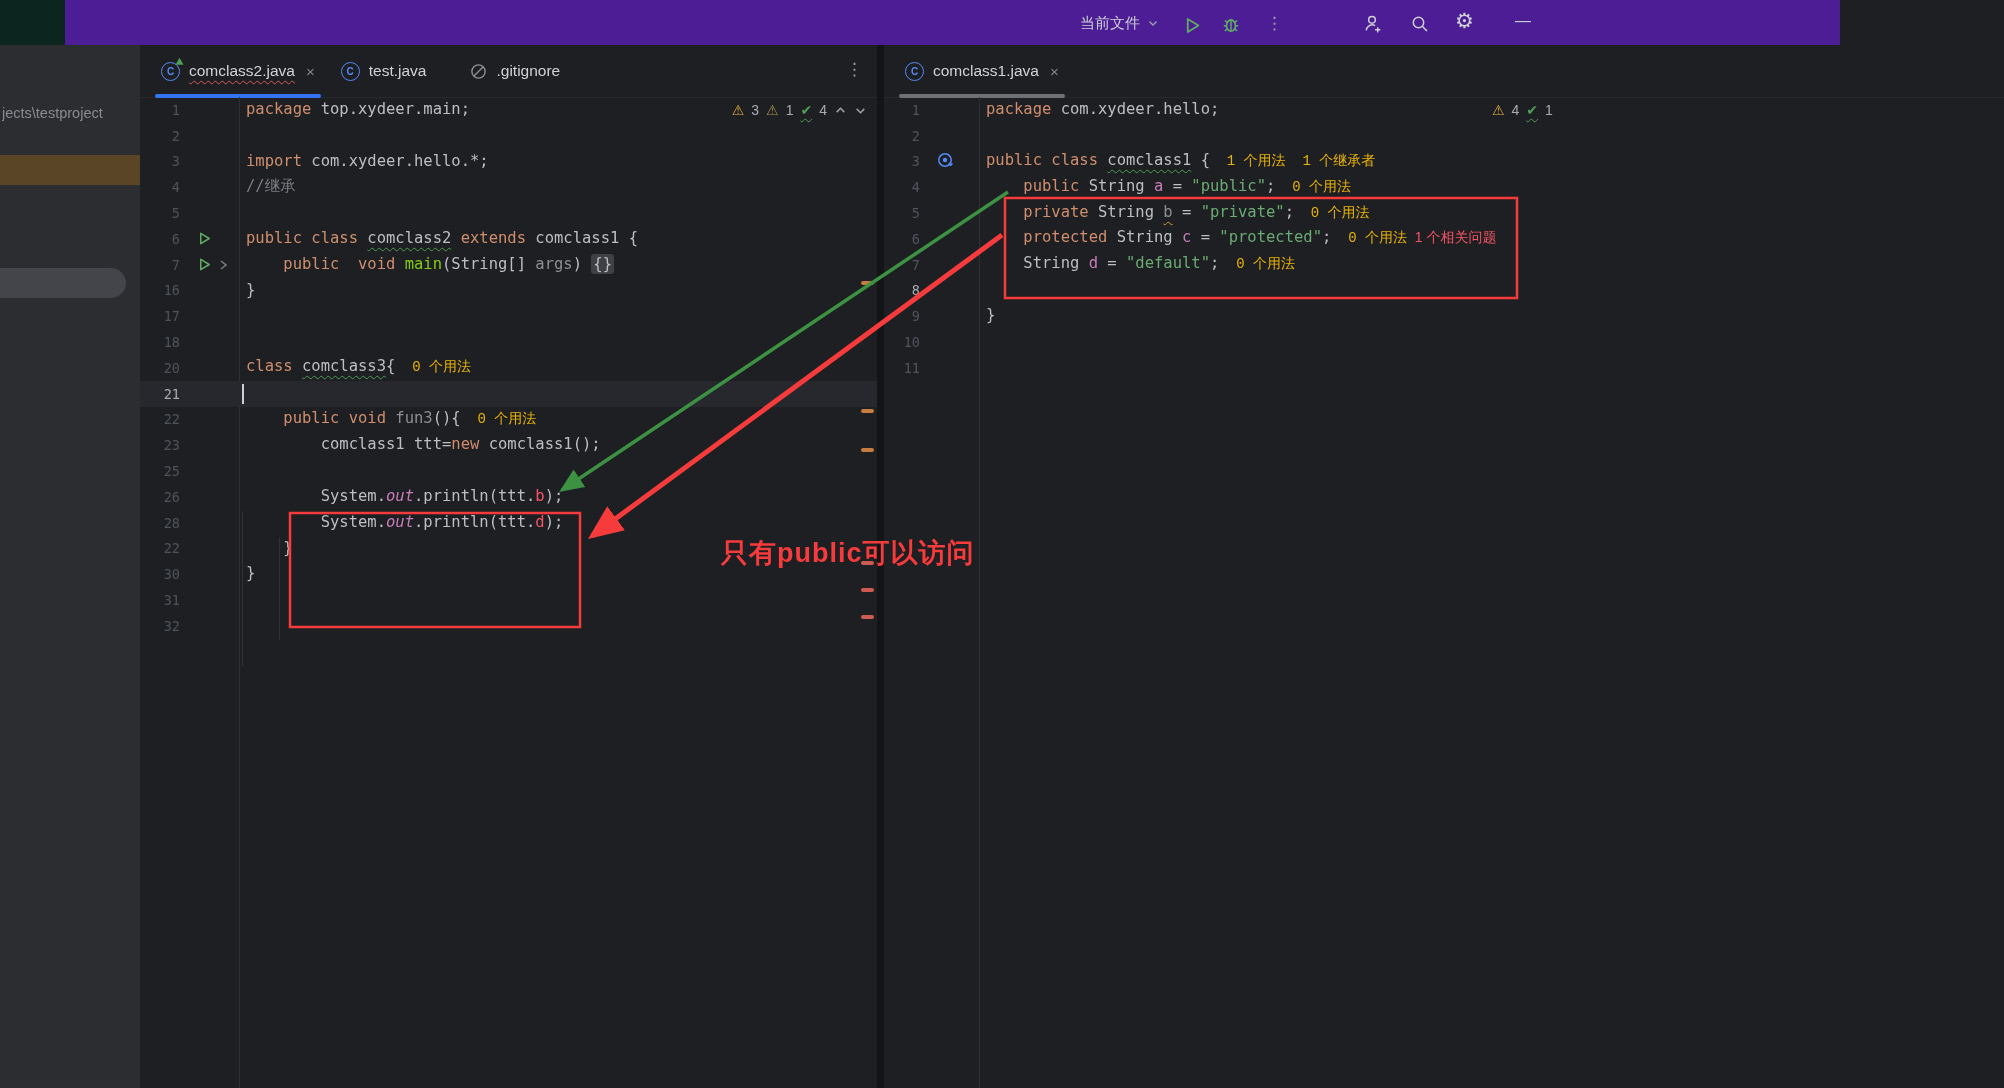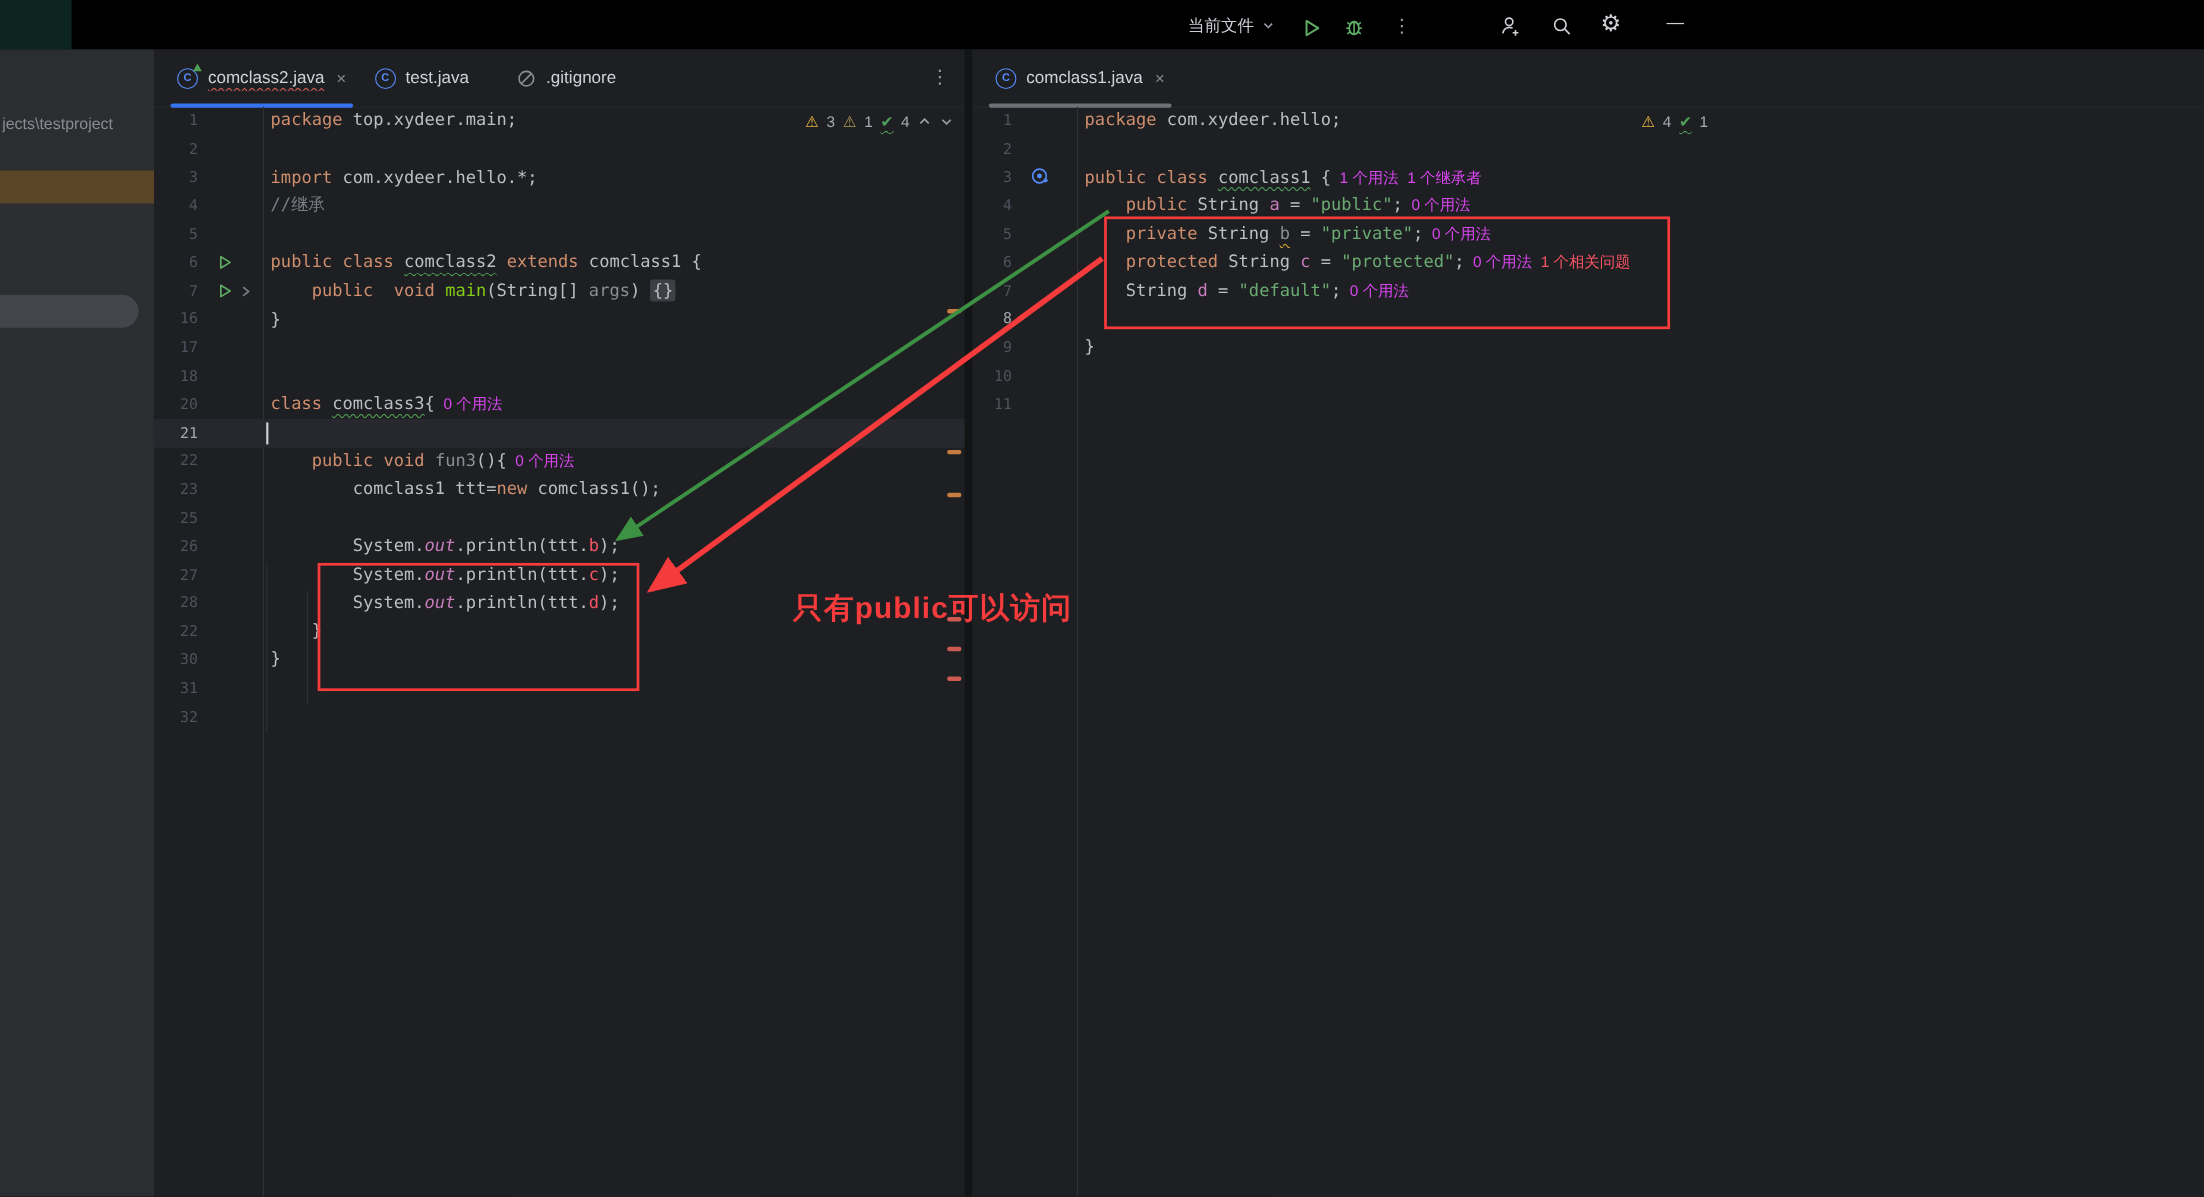--- a/index.html
+++ b/index.html
@@ -1,19 +1,19 @@
 <!DOCTYPE html>
 <html><head>
 <meta charset="utf-8">
 <style>
   html,body{margin:0;padding:0;background:#101113;}
   #canvas{position:relative;width:2004px;height:1088px;background:#1E1F22;overflow:hidden;
           font-family:"Liberation Sans",sans-serif;color:#BCBEC4;}
   
-  .topbar{position:absolute;left:0;top:0;width:2004px;height:45px;background:#000000;}
+  .topbar{position:absolute;left:0;top:0;width:1840px;height:45px;background:#4c1d95;}
   .corner-teal{position:absolute;left:0;top:0;width:65px;height:45px;background:#0C261F;}
   .tb-item{position:absolute;display:flex;align-items:center;gap:7px;color:#CED0D6;font-size:15px;height:24px;}
   .tb-kebab{font-size:17px;color:#9DA0A6;letter-spacing:0;}
   .tb-min{font-size:16px;color:#CED0D6;}
   
   .leftstrip{position:absolute;left:0;top:45px;width:140px;height:1043px;background:#2B2D30;}
   .strip-path{position:absolute;left:2px;top:60px;width:136px;color:#898C92;font-size:14.5px;white-space:nowrap;overflow:hidden;}
   .strip-hl-orange{position:absolute;left:0;top:110px;width:140px;height:30px;background:#5B4527;}
   .strip-hl-sel{position:absolute;left:0;top:223px;width:126px;height:30px;background:#43454A;border-radius:0 15px 15px 0;}
   
@@ -49,21 +49,21 @@
   .gico{flex:none;width:58px;display:flex;align-items:center;gap:5px;padding-left:13px;box-sizing:border-box;}
   .gic{display:flex;align-items:center;}
   pre.code{margin:0;padding:0 0 0 4px;font-family:"DejaVu Sans Mono",monospace;font-size:15.5px;white-space:pre;line-height:25.8px;}
   .cursor{position:absolute;left:102px;top:3px;width:2px;height:20px;background:#CED0D6;}
   .gutter-sep{position:absolute;top:52px;bottom:0;width:1px;background:#2E3134;}
   .indent-guide{position:absolute;width:1px;background:#2E3135;}
   
   .sg-kw{color:#CF8E6D}.sg-pl{color:#BCBEC4}.sg-cm{color:#7A7E85}.sg-str{color:#6AAB73}
   .sg-fld{color:#C77DBB}.sg-out{color:#C77DBB;font-style:italic}.sg-err{color:#F75464}
   .sg-mth{color:#84cc16}.sg-gray{color:#8C8E94}.sg-arg{color:#8C8E94}
-  .sg-inlay{color:#d946ef;font-family:Liberation Sans, sans-serif;font-size:14px}
+  .sg-inlay{color:#eab308;font-family:Liberation Mono, monospace;font-size:14px}
   .sg-inlayerr{color:#F75464;font-family:"Liberation Sans",sans-serif;font-size:14px}
   .sg-ulg{text-decoration:underline wavy #4E9A56 1px;text-underline-offset:4px}
   .sg-uly{text-decoration:underline wavy #C7A136 1px;text-underline-offset:4px}
   .sg-foldbox{background:#3E4045;border-radius:3px;padding:1px 2px;color:#BCBEC4}
   
   .stripe{position:absolute;width:13px;height:4px;border-radius:2px;}
   .stripe.amber{background:#C77D3F;}
   .stripe.red{background:#CE5B51;}
   
   #overlay{position:absolute;left:0;top:0;width:2004px;height:1088px;pointer-events:none;z-index:40;}
@@ -251,25 +251,20 @@
         </div>
         <div class="code-line">
           <span class="ln">25</span>
           <span class="gico"></span>
           <pre class="code"></pre>
         </div>
         <div class="code-line">
           <span class="ln">26</span>
           <span class="gico"></span>
           <pre class="code"><span class="sg-pl">        System.</span><span class="sg-out">out</span><span class="sg-pl">.println(ttt.</span><span class="sg-err">b</span><span class="sg-pl">);</span></pre>
-        </div>
-        <div class="code-line">
-          <span class="ln">27</span>
-          <span class="gico"></span>
-          <pre class="code"><span class="sg-pl">        System.</span><span class="sg-out">out</span><span class="sg-pl">.println(ttt.</span><span class="sg-err">c</span><span class="sg-pl">);</span></pre>
         </div>
         <div class="code-line">
           <span class="ln">28</span>
           <span class="gico"></span>
           <pre class="code"><span class="sg-pl">        System.</span><span class="sg-out">out</span><span class="sg-pl">.println(ttt.</span><span class="sg-err">d</span><span class="sg-pl">);</span></pre>
         </div>
         <div class="code-line">
           <span class="ln">22</span>
           <span class="gico"></span>
           <pre class="code"><span class="sg-pl">    }</span></pre>

